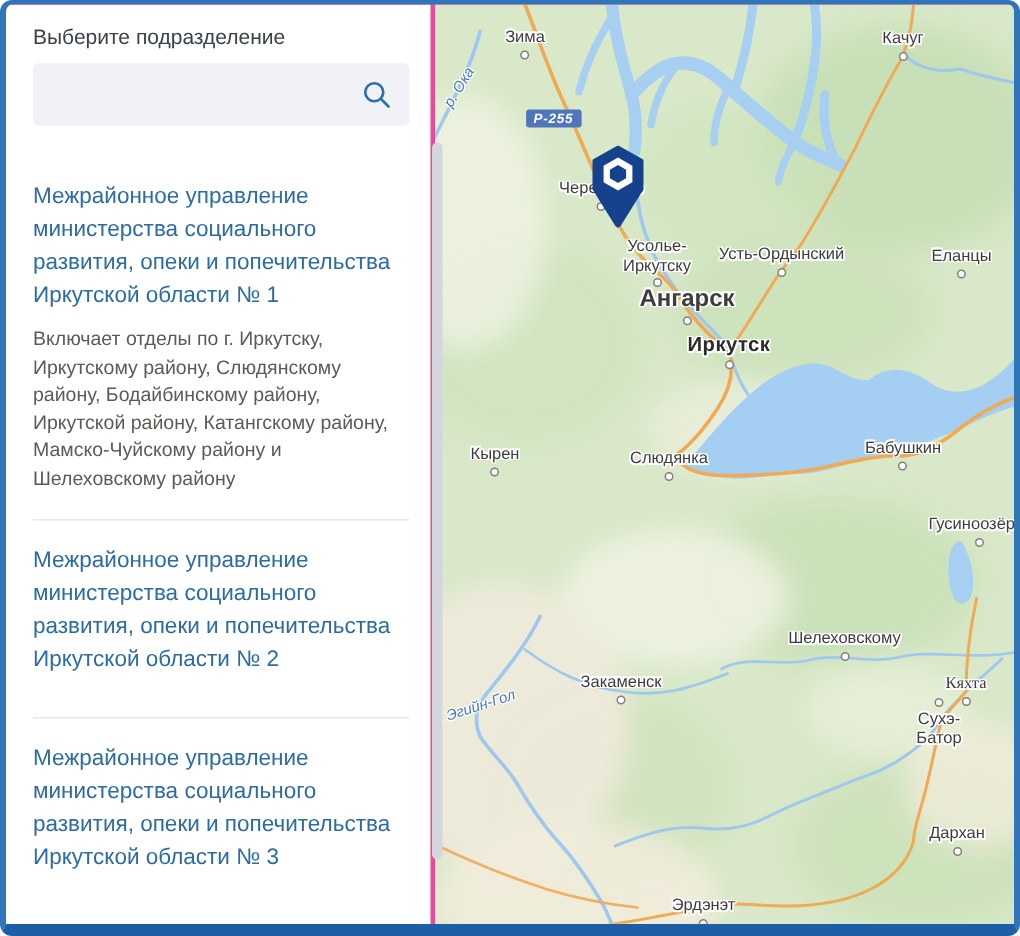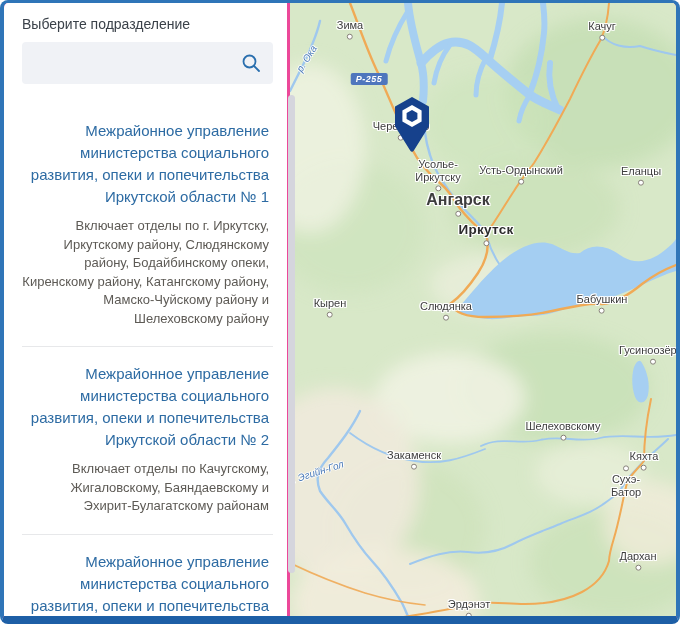--- a/index.html
+++ b/index.html
@@ -9,21 +9,21 @@
     border-radius:8px;overflow:hidden;background:#ec4899;
   }
   
   .sidebar{position:absolute;left:0;top:0;width:283px;height:613px;background:#fff;box-sizing:border-box;
     padding:13px 14px 0 18px;overflow:hidden;}
   .panel-title{font-size:14px;color:#3a4149;margin:0 0 10px 0;}
   .search-box{position:relative;height:42px;background:#f0f2f6;border-radius:4px;margin-bottom:20px;}
   .search-input{position:absolute;left:0;top:0;width:100%;height:100%;box-sizing:border-box;
     border:none;background:transparent;outline:none;padding:0 40px 0 12px;font-size:14px;color:#333;}
   .search-icon{position:absolute;right:12px;top:11px;width:20px;height:20px;}
-  .dept-item{padding:16px 4px 18px 0;border-bottom:1px solid #e7e8ea;cursor:pointer;text-align:right;}
+  .dept-item{padding:16px 4px 18px 0;border-bottom:1px solid #e7e8ea;cursor:pointer;}
   .dept-item:last-child{border-bottom:none;}
   .dept-title{font-size:15px;line-height:22px;color:#2d6ba3;margin:0 0 9px 0;font-weight:400;}
   .dept-desc{font-size:13px;line-height:18.5px;color:#5d5a55;margin:0;}
   .scroll-thumb{position:absolute;left:284px;top:92px;width:7px;height:478px;background:#d5d5dd;border-radius:4px;z-index:30;}
   
   .map{position:absolute;left:286px;top:0;width:386px;height:613px;overflow:hidden;background:#d8e8c8;}
   .map-svg{position:absolute;left:0;top:0;}
   .map-label{position:absolute;transform:translate(-50%,-50%);display:flex;flex-direction:column;align-items:center;
     font-size:11px;color:#3d3d3d;line-height:1.15;white-space:pre-line;text-align:center;pointer-events:none;z-index:5;
     text-shadow:-1px 0 0 #fff,1px 0 0 #fff,0 -1px 0 #fff,0 1px 0 #fff,-1px -1px 0 #fff,1px 1px 0 #fff,1px -1px 0 #fff,-1px 1px 0 #fff;}
@@ -50,25 +50,24 @@
       <input class="search-input" type="text" placeholder="" style="">
       <svg class="search-icon" viewBox="0 0 20 20">
         <circle cx="8.5" cy="8.5" r="6" fill="none" stroke="#2a6fae" stroke-width="1.8"></circle>
         <line x1="13" y1="13" x2="18" y2="18" stroke="#2a6fae" stroke-width="1.8" stroke-linecap="round"></line>
       </svg>
     </div>
 
     <div class="dept-list">
       <div class="dept-item">
         <p class="dept-title">Межрайонное управление министерства социального развития, опеки и попечительства Иркутской области № 1</p>
-        <p class="dept-desc">Включает отделы по г. Иркутску, Иркутскому району, Слюдянскому району, Бодайбинскому опеки, Киренскому району, Катангскому району, Мамско-Чуйскому району и Шелеховскому району</p>
+        <p class="dept-desc">Включает отделы по г. Иркутску, Иркутскому району, Слюдянскому району, Бодайбинскому району, Иркутской району, Катангскому району, Мамско-Чуйскому району и Шелеховскому району</p>
       </div>
       <div class="dept-item">
         <p class="dept-title">Межрайонное управление министерства социального развития, опеки и попечительства Иркутской области № 2</p>
-        <p class="dept-desc">Включает отделы по Качугскому, Жигаловскому, Баяндаевскому и Эхирит-Булагатскому районам</p>
       </div>
       <div class="dept-item">
         <p class="dept-title">Межрайонное управление министерства социального развития, опеки и попечительства Иркутской области № 3</p>
 
       </div>
     </div>
   </div>
 
   <div class="scroll-thumb"></div>
 
@@ -171,21 +170,21 @@
     </div>
     <div class="map-label" style="left:363px;top:351px;">
       <span>Гусиноозёрск</span><span class="dot"></span>
     </div>
     <div class="map-label" style="left:124px;top:456px;">
       <span>Закаменск</span><span class="dot"></span>
     </div>
     <div class="map-label" style="left:273px;top:427px;">
       <span>Шелеховскому</span><span class="dot"></span>
     </div>
-    <div class="map-label" style="left:354px;top:457px;">
+    <div class="map-label" style="left:354px;top:457px;font-family:Liberation Serif, serif;">
       <span>Кяхта</span><span class="dot"></span>
     </div>
     <div class="map-label dot-above" style="left:336px;top:479px;">
       <span>Сухэ-Батор</span><span class="dot"></span>
     </div>
     <div class="map-label" style="left:319px;top:557px;margin-left:29px;">
       <span>Дархан</span><span class="dot"></span>
     </div>
     <div class="map-label" style="left:179px;top:605px;">
       <span>Эрдэнэт</span><span class="dot"></span>

